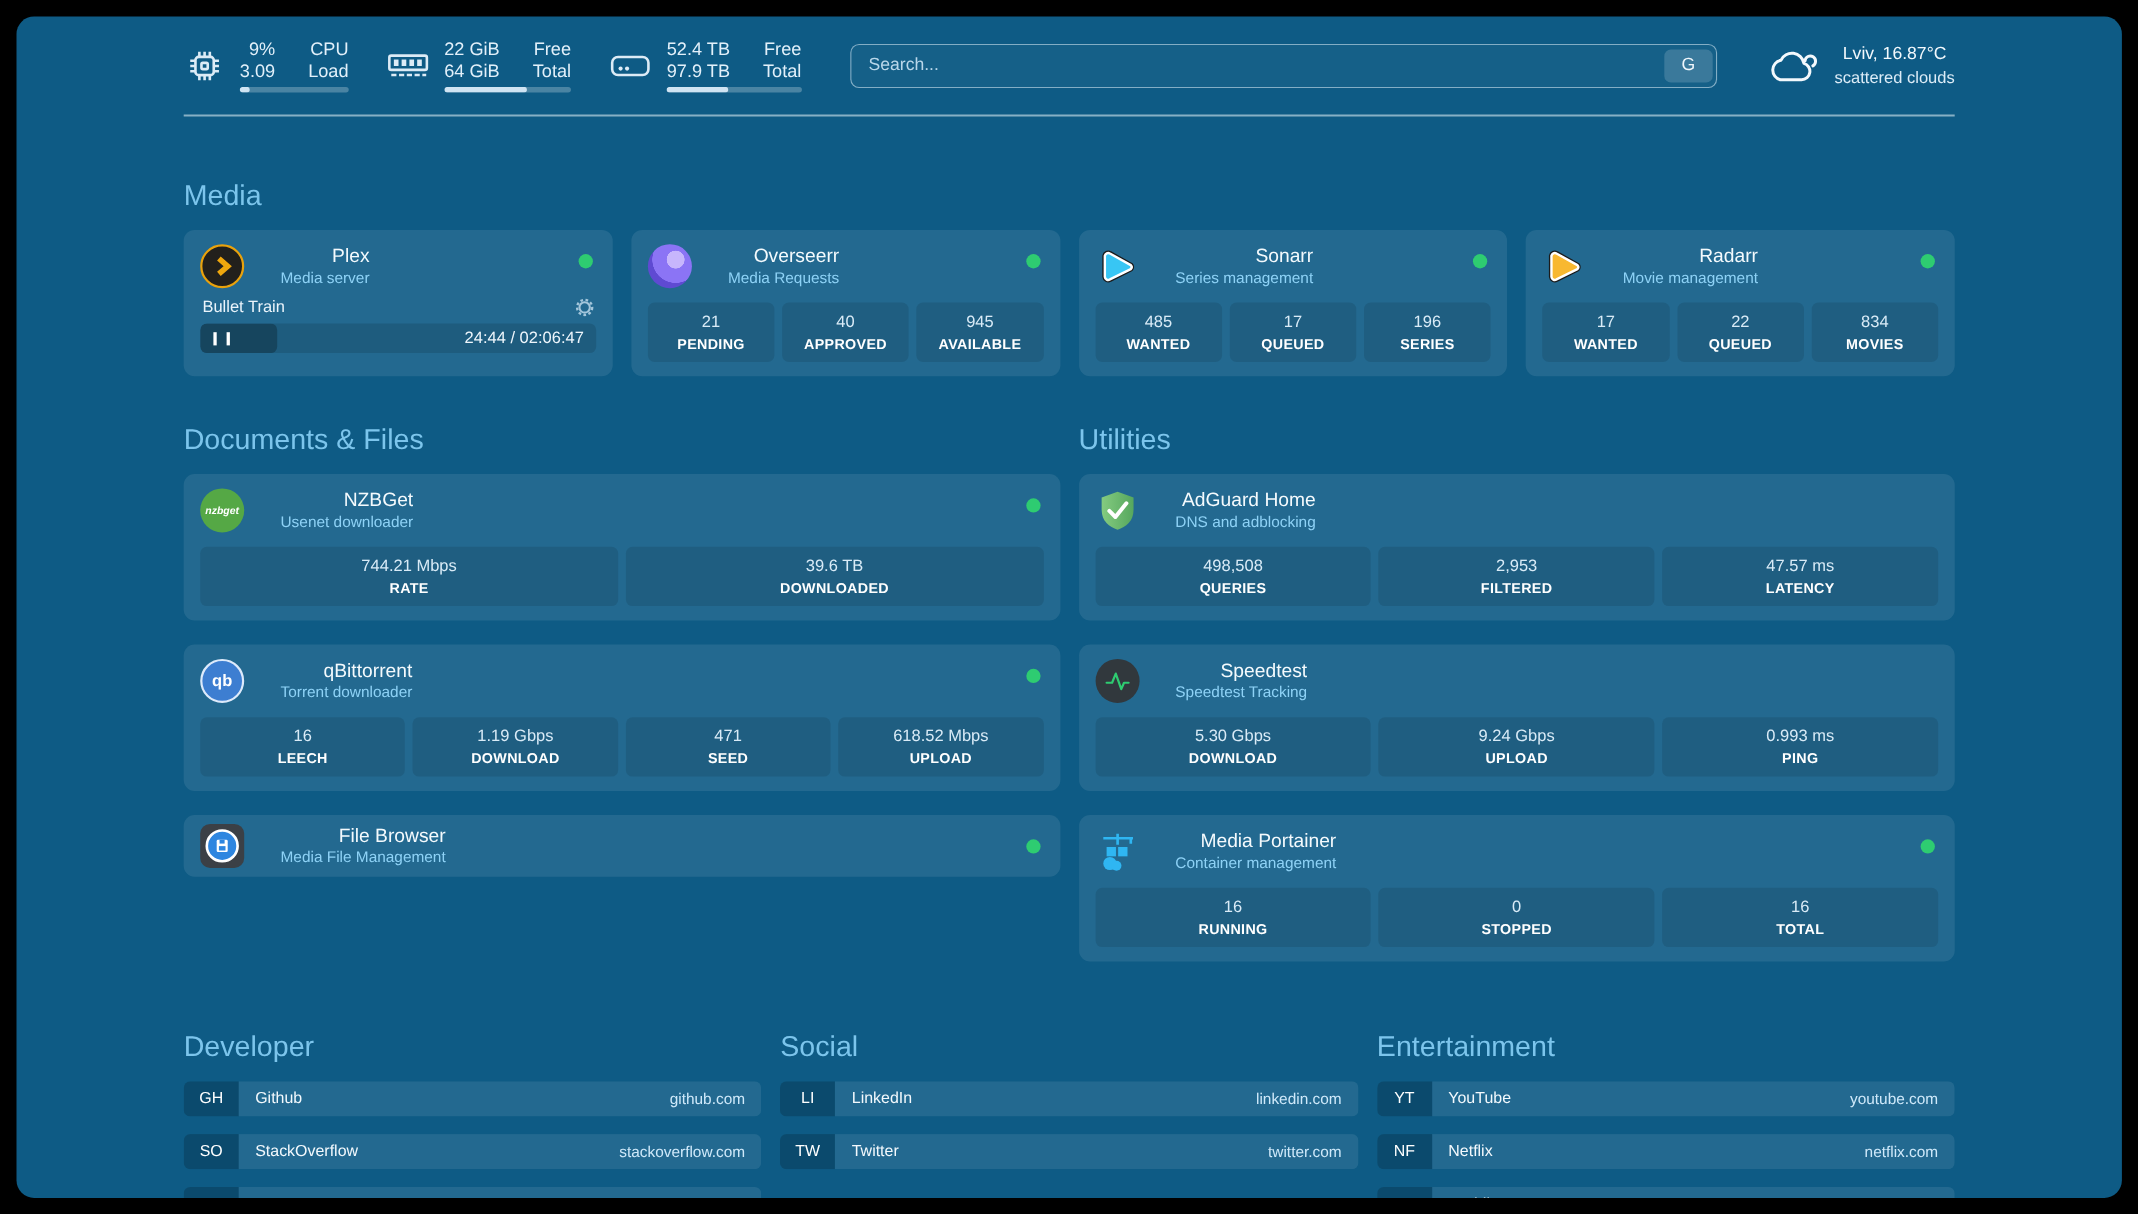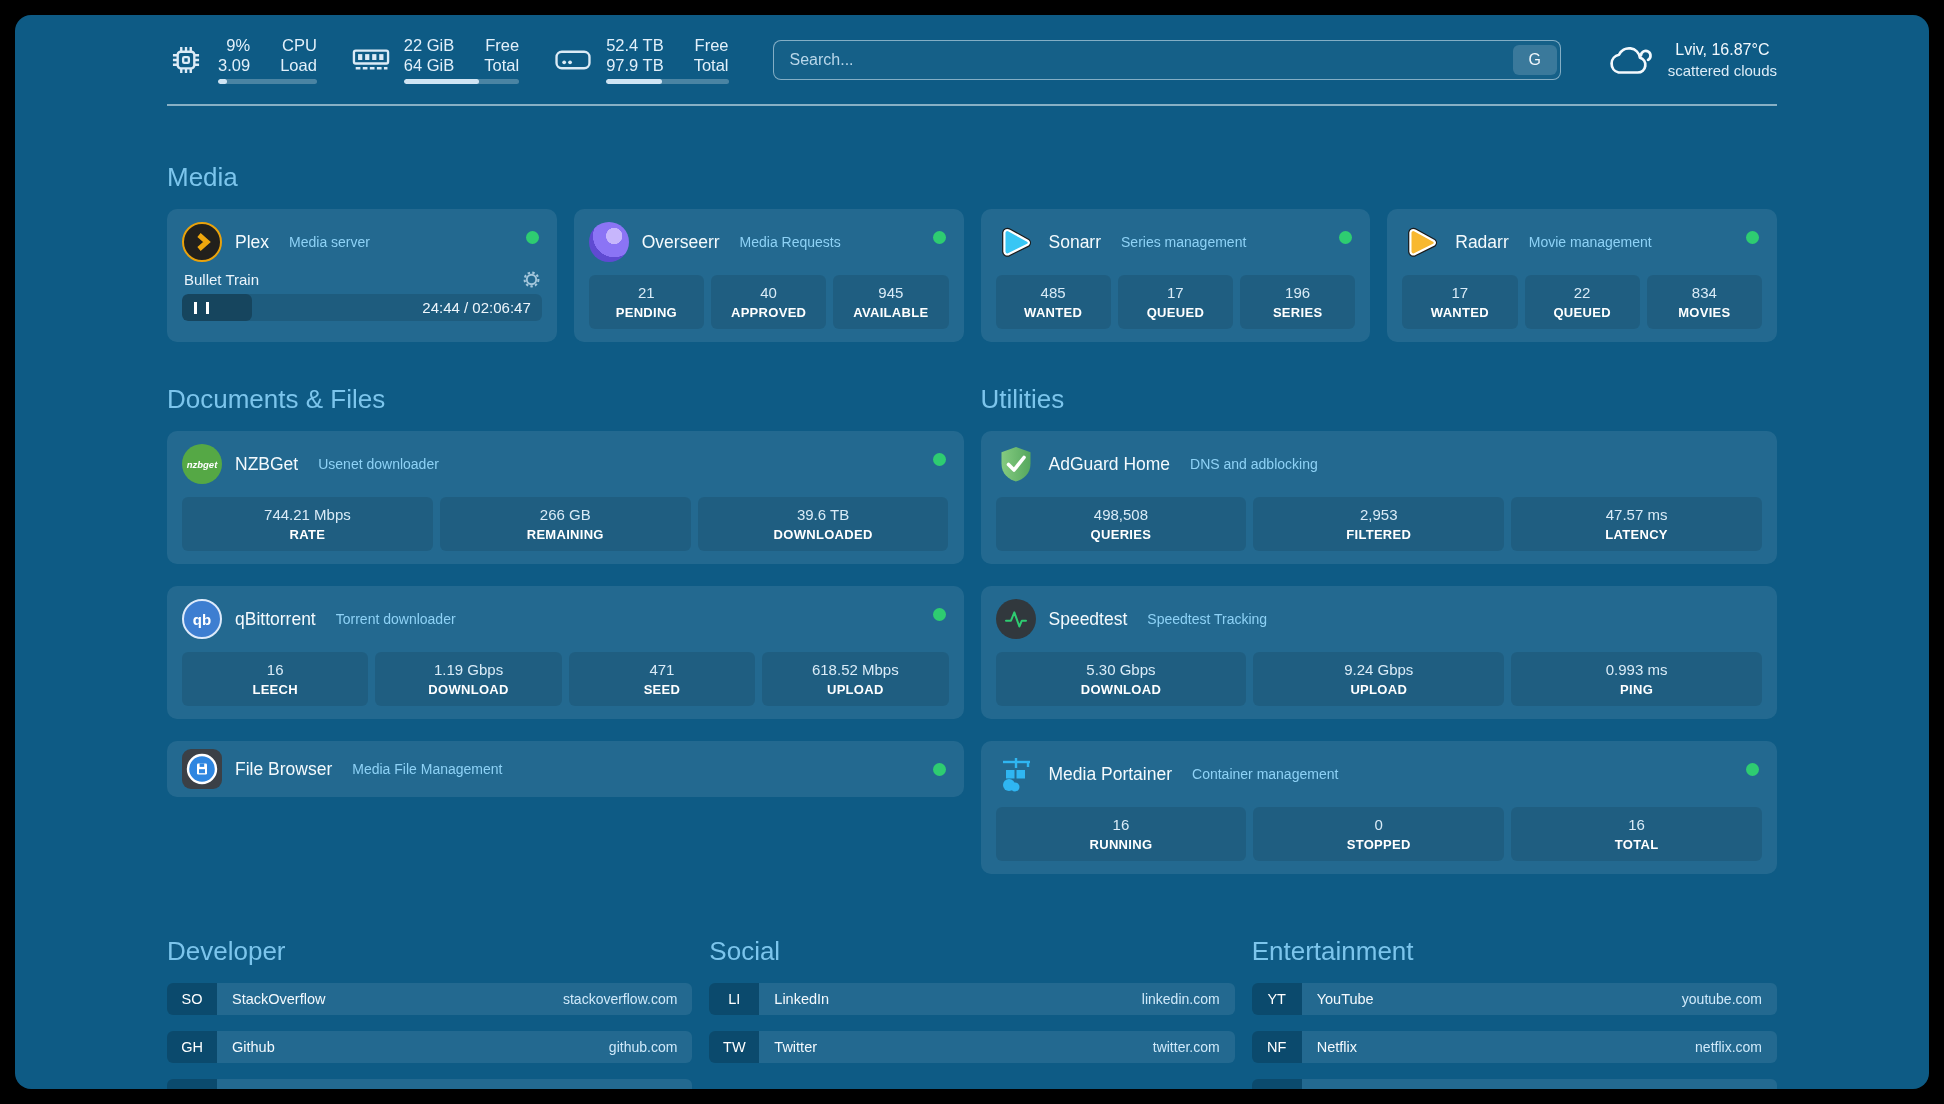--- a/index.html
+++ b/index.html
@@ -35,21 +35,21 @@
   
   .sec-title{font-size:26px;font-weight:500;color:#7cc5ec;margin:0 0 16px 0;}
   .media-sec{margin-top:56px;}
   .media-grid{display:grid;grid-template-columns:repeat(4,1fr);gap:17px;}
   .two-col{display:grid;grid-template-columns:1fr 1fr;gap:17px;margin-top:42px;}
   .col-stack{display:flex;flex-direction:column;gap:22px;}
 
   .card{position:relative;background:rgba(255,255,255,0.09);border-radius:10px;padding:13px 15px;cursor:pointer;}
   .card--compact{padding:8px 15px;}
   .card-head{display:flex;align-items:center;gap:13px;}
-  .titles{display:flex;flex-direction:row;line-height:20px;}
+  .titles{display:flex;flex-direction:column;line-height:20px;align-items:flex-end;}
   .card-title{font-size:17.5px;font-weight:500;color:#f4fafd;}
   .card-sub{font-size:14px;color:#8ed2f6;margin-left:20px;}
   .dot{position:absolute;top:22px;right:18px;width:13px;height:13px;border-radius:50%;background:#2ecc71;}
   .card--compact .dot{top:50%;margin-top:-6px;}
   .stats-row{display:flex;gap:7px;margin-top:13px;}
   .sblock{flex:1;background:rgba(0,0,0,0.10);border-radius:6px;text-align:center;padding:7px 4px 8px;}
   .sval{font-size:15px;color:#d9ebf7;line-height:22px;}
   .slabel{font-size:13px;font-weight:700;color:#fff;letter-spacing:.3px;line-height:17px;}
 
   
@@ -331,24 +331,20 @@
               <div class="card-sub">Usenet downloader</div>
             </div>
             <span class="dot"></span>
           </div>
           <div class="stats-row">
             <div class="sblock">
               <div class="sval">744.21 Mbps</div>
               <div class="slabel">RATE</div>
             </div>
             <div class="sblock">
-              <div class="sval">266 GB</div>
-              <div class="slabel">REMAINING</div>
-            </div>
-            <div class="sblock">
               <div class="sval">39.6 TB</div>
               <div class="slabel">DOWNLOADED</div>
             </div>
           </div>
         </div>
 
         <div class="card">
           <div class="card-head">
             <div class="icon ic-qb">
                     <span>qb</span>
@@ -507,31 +503,31 @@
       </div>
     </div>
   </div>
 
   <div class="bookmarks">
 
     <div class="bm-col">
       <h2 class="sec-title">Developer</h2>
       <div class="bm-stack">
         <div class="bm-row">
+          <div class="bm-abbr">GH</div>
+          <div class="bm-main">
+            <span class="bm-name">Github</span>
+            <span class="bm-url">github.com</span>
+          </div>
+        </div>
+        <div class="bm-row">
           <div class="bm-abbr">SO</div>
           <div class="bm-main">
             <span class="bm-name">StackOverflow</span>
             <span class="bm-url">stackoverflow.com</span>
-          </div>
-        </div>
-        <div class="bm-row">
-          <div class="bm-abbr">GH</div>
-          <div class="bm-main">
-            <span class="bm-name">Github</span>
-            <span class="bm-url">github.com</span>
           </div>
         </div>
         <div class="bm-row">
           <div class="bm-abbr">DT</div>
           <div class="bm-main">
             <span class="bm-name">DEV</span>
             <span class="bm-url">dev.to</span>
           </div>
         </div>
       </div>

